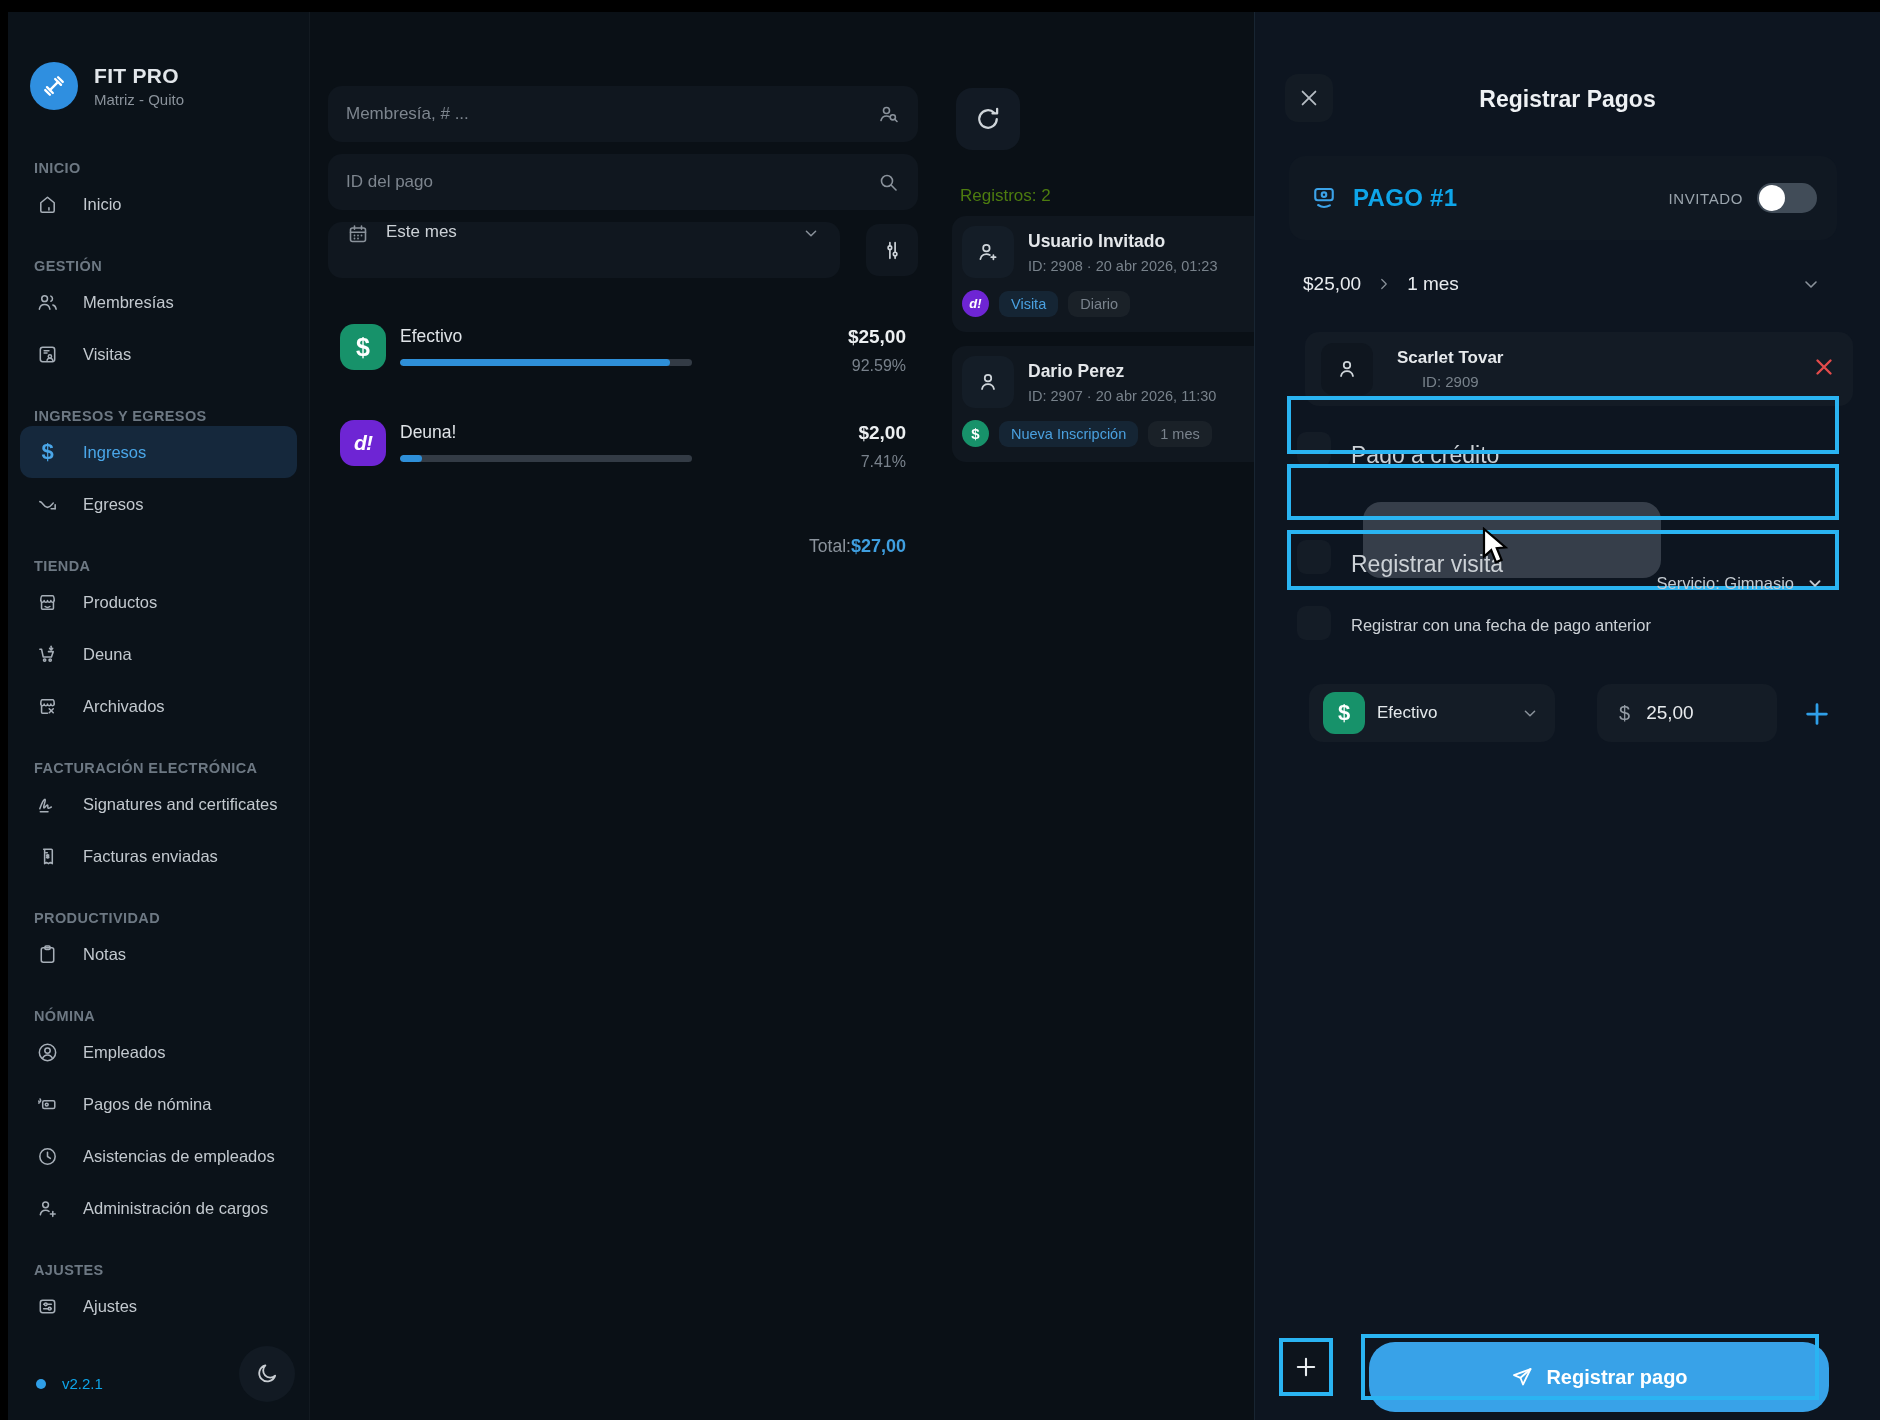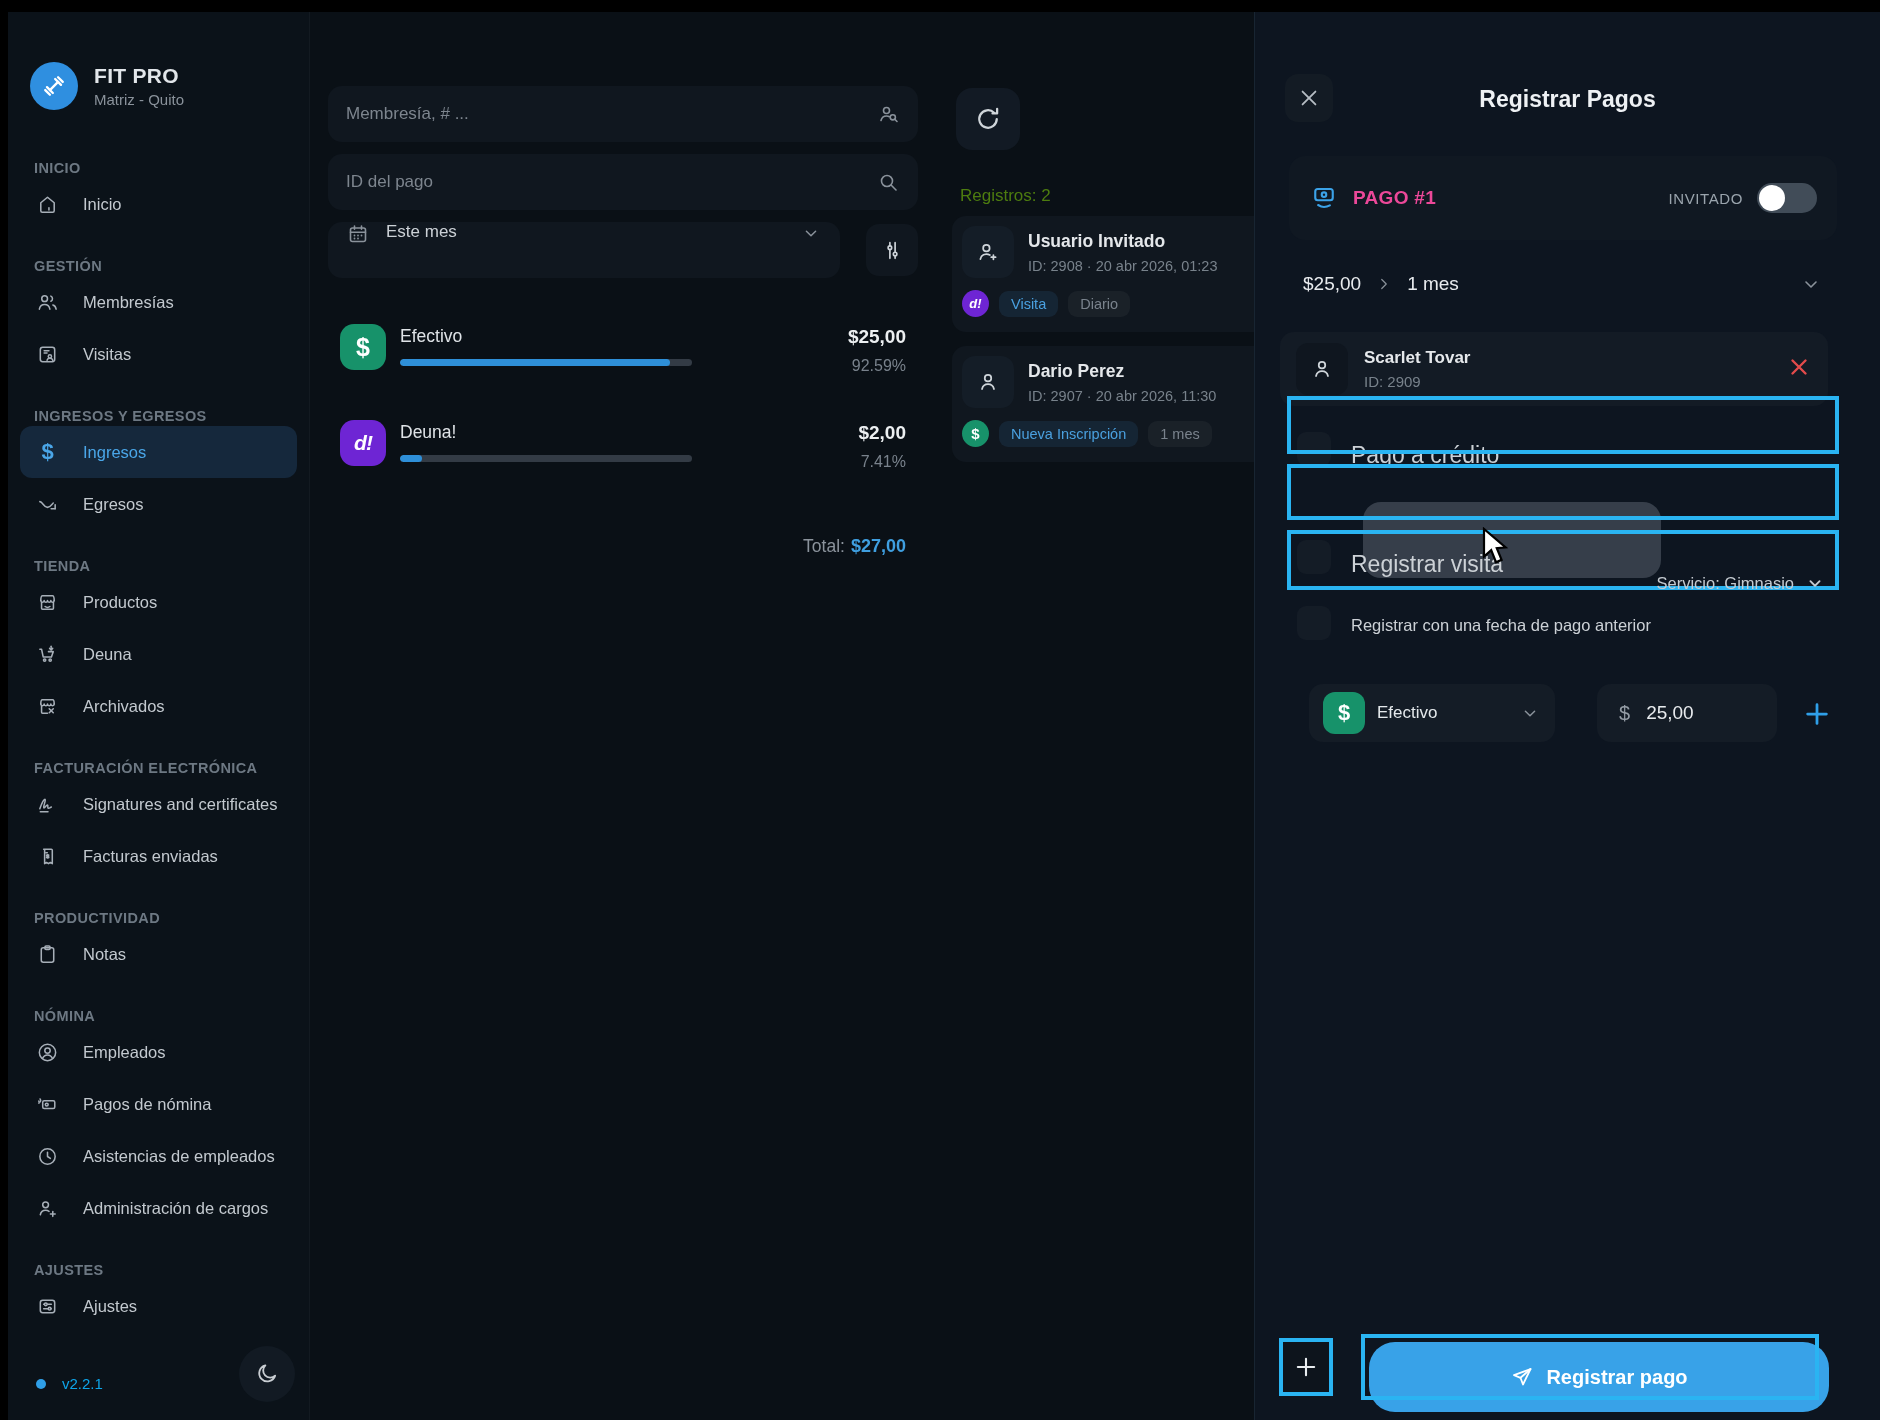--- a/index.html
+++ b/index.html
@@ -58,21 +58,21 @@
   .sq .cash { color:#fff; font-size:25px; font-weight:700; }
   .sq .deuna { color:#fff; font-size:21px; font-weight:800; font-style:italic; letter-spacing:-1px; }
   .m-body { flex:1; padding-top:2px; }
   .m-name { font-size:17.5px; color:#dfe3e7; margin-bottom:12px; }
   .m-bar { width:292px; height:7px; border-radius:4px; background:#333b45; overflow:hidden; }
   .m-fill { height:100%; background:#2e8fd8; border-radius:4px; }
   .m-amts { width:110px; text-align:right; padding-top:2px; }
   .m-amt { font-size:19px; font-weight:700; color:#eceff1; margin-bottom:9px; }
   .m-pct { font-size:16px; color:#79828c; }
   .total-row { position:absolute; left:600px; top:524px; width:298px; text-align:right; font-size:17.5px; color:#8b939c; }
-  .total-row b { color:#3f9fe0; font-weight:700; font-size:18px; margin-left:6px; }
+  .total-row b { color:#3f9fe0; font-weight:700; font-size:18px; margin-left:0; }
 
   
   .refresh-btn { position:absolute; left:948px; top:76px; width:64px; height:62px; background:#121a24; border-radius:16px;
                  display:flex; align-items:center; justify-content:center; }
   .reg-count { position:absolute; left:952px; top:174px; font-size:17px; color:#4d7c0f; }
   .rec-card { position:absolute; left:944px; width:318px; height:116px; background:#10171f; border-radius:14px; padding:10px; }
   .rec-top { display:flex; gap:14px; align-items:center; }
   .rec-ic { width:52px; height:52px; border-radius:13px; background:#141d27; display:flex; align-items:center; justify-content:center; flex:0 0 auto; }
   .rec-name { font-size:17.5px; font-weight:700; color:#e4e7ea; margin-bottom:6px; white-space:nowrap; }
   .rec-meta { font-size:14.5px; color:#78828b; white-space:nowrap; }
@@ -86,30 +86,30 @@
   .chip.gray { color:#79828c; background:rgba(255,255,255,.045); }
 
   
   .panel { position:absolute; right:0; top:0; bottom:0; width:626px; background:#0d1520; border-left:1px solid rgba(30,44,58,.7); }
   .close-btn { position:absolute; left:30px; top:62px; width:48px; height:48px; border-radius:13px; background:#131b24;
                display:flex; align-items:center; justify-content:center; }
   .p-title { position:absolute; left:0; right:0; top:74px; text-align:center; font-size:23px; font-weight:600; color:#eef1f4; }
   .pago-card { position:absolute; left:34px; top:144px; width:548px; height:84px; background:#101822; border-radius:16px;
                display:flex; align-items:center; padding:0 20px; }
   .pago-left { display:flex; gap:14px; align-items:center; flex:1; }
-  .pago-lbl { font-size:19px; font-weight:700; color:#ec4899; letter-spacing:.3px; }
+  .pago-lbl { font-size:24px; font-weight:700; color:#0ea5e9; letter-spacing:.3px; }
   .guest { display:flex; gap:14px; align-items:center; }
   .guest-lbl { font-size:15px; color:#9aa4ad; letter-spacing:.6px; }
   .toggle { position:relative; width:60px; height:30px; border-radius:15px; background:#414c58; }
   .toggle .knob { position:absolute; left:2px; top:2px; width:26px; height:26px; border-radius:50%; background:#fff; }
   .price-row { position:absolute; left:34px; top:246px; width:548px; height:52px; display:flex; align-items:center; gap:14px; padding:0 14px;
                font-size:19px; color:#e8ebee; }
   .price-row .dur { flex:1; }
-  .member-card { position:absolute; left:25px; top:320px; width:548px; height:74px; background:#131b25; border-radius:14px;
-                 display:flex; align-items:center; gap:16px; padding:0 16px; }
+  .member-card { position:absolute; left:50px; top:320px; width:548px; height:74px; background:#131b25; border-radius:14px;
+                 display:flex; align-items:center; gap:24px; padding:0 16px;text-align:center; }
   .member-ic { width:52px; height:52px; border-radius:12px; background:#0f161f; display:flex; align-items:center; justify-content:center; }
   .member-name { font-size:17px; font-weight:700; color:#e6e9ec; margin-bottom:5px; }
   .member-id { font-size:15px; color:#78828b; }
   .member-x { margin-left:auto; }
 
   .hl-box { position:absolute; left:32px; width:552px; border:4px solid #2ab4f2; background:transparent; z-index:4; }
   .chk { position:absolute; left:42px; width:34px; height:34px; border-radius:9px; background:#141c26; z-index:2; }
   .p-lbl { position:absolute; left:96px; font-size:23px; color:#ccd1d6; z-index:3; white-space:nowrap; }
   .svc { position:absolute; right:54px; top:539px; display:flex; gap:10px; align-items:center; font-size:16.5px; color:#c5cbd1; z-index:5;margin-top:21px; }
   .hover-blob { position:absolute; left:108px; top:490px; width:298px; height:76px; border-radius:18px;

